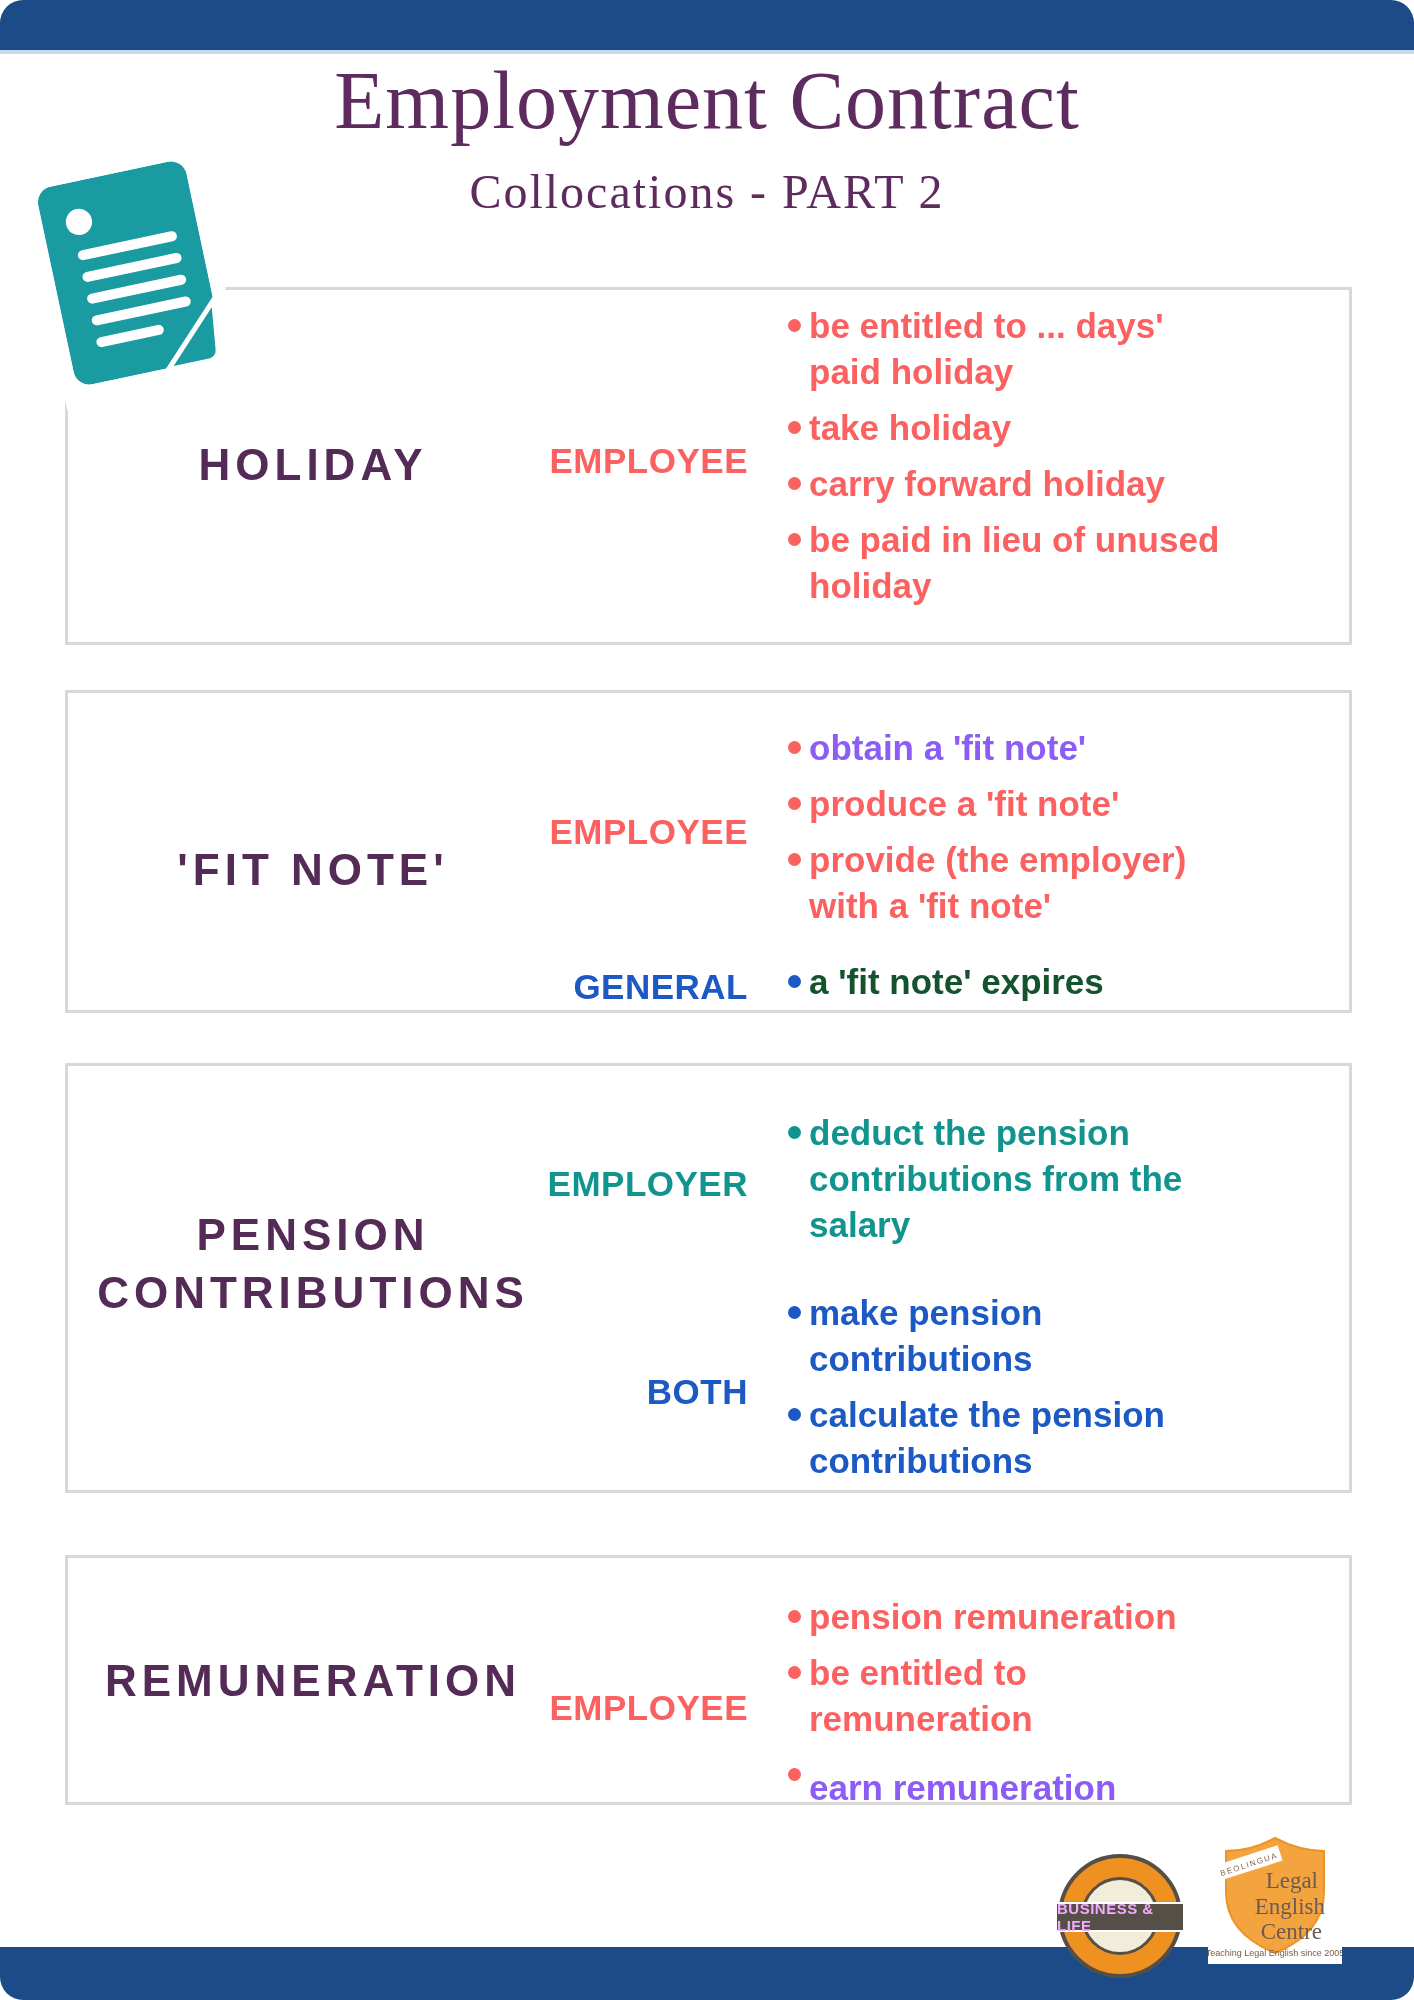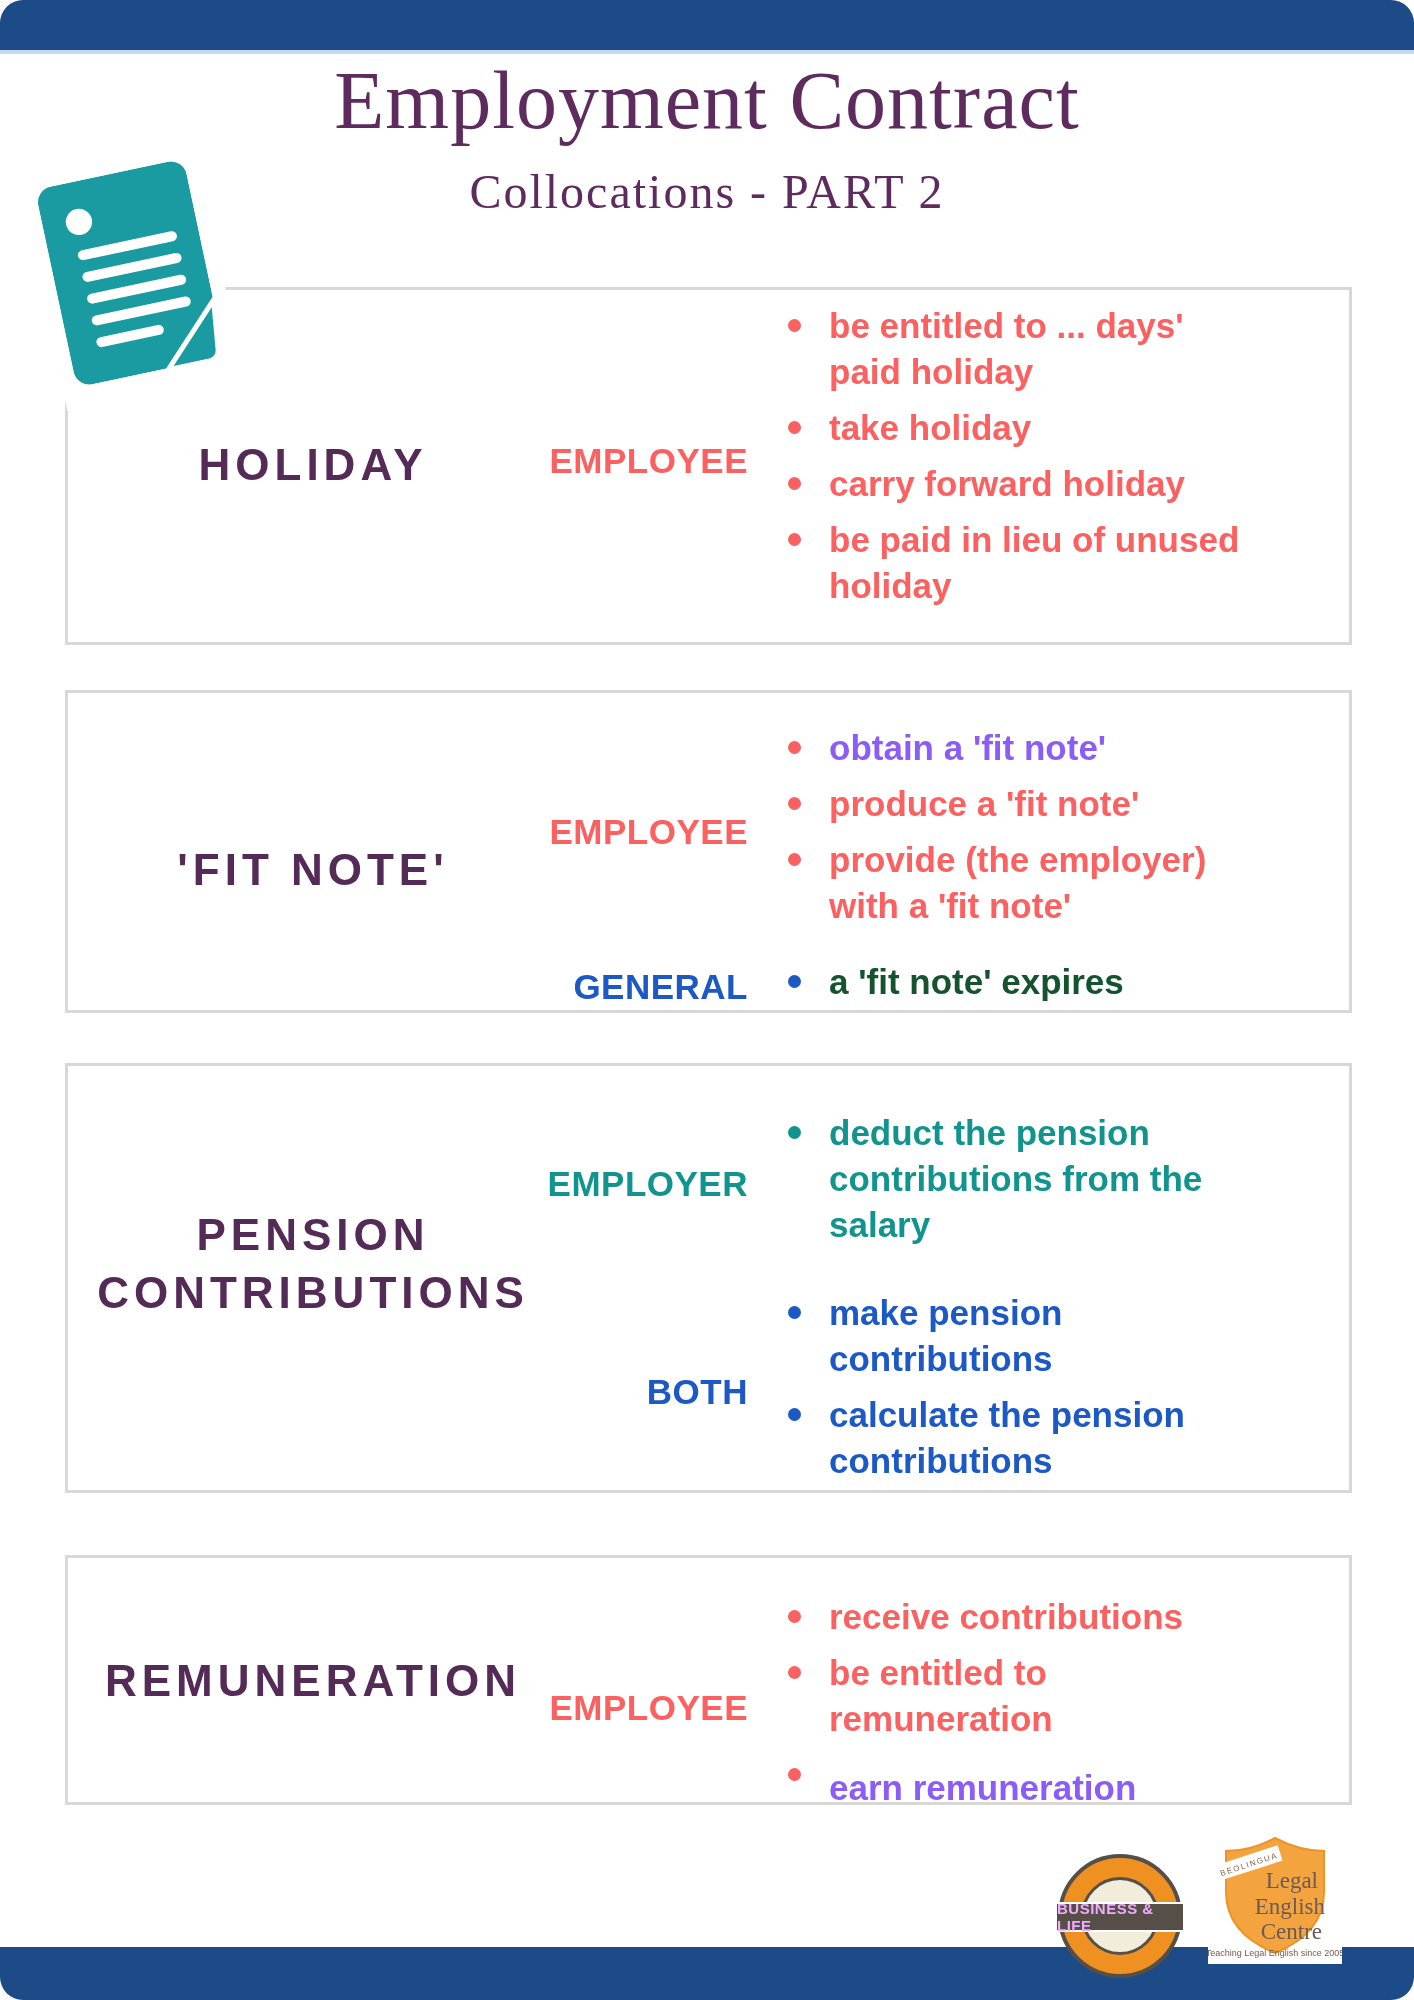--- a/index.html
+++ b/index.html
@@ -52,21 +52,21 @@
   .s1 .g0{top:32px;}
   .s1 .g1{top:266px;}
   .s2 .g0{top:44px;}
   .s2 .g1{top:224px;}
   .s3 .g0{top:36px;}
   .group-label{
     width:680px;flex:none;text-align:right;
     font-size:35px;font-weight:bold;line-height:46px;letter-spacing:0.5px;
   }
   .bullet-list{margin:0 0 0 40px;padding:0;list-style:none;width:520px;}
-  .bullet-item{display:flex;gap:28px;margin-bottom:10px;}
+  .bullet-item{display:flex;gap:8px;margin-bottom:10px;}
   .dot{width:13px;height:13px;border-radius:50%;margin-top:16px;flex:none;}
   .item-text{font-size:35px;font-weight:bold;line-height:46px;white-space:pre-line;}
   
   .stray-mark{position:absolute;left:68px;top:541px;width:4px;height:5px;border-radius:50%;background:#b5aeb8;}
   
   .badge-circle{
     position:absolute;left:1058px;top:1854px;width:124px;height:124px;box-sizing:border-box;
     border-radius:50%;background:#ef9120;border:4px solid #554f47;z-index:2;
   }
   .badge-inner{
@@ -205,21 +205,21 @@
         </div>
   </section>
       <section class="box s3">
     <div class="section-title">REMUNERATION</div>
     <div class="groups">
           <div class="group g0">
     <div class="group-label" style="color: rgb(250, 97, 96);">EMPLOYEE</div>
     <ul class="bullet-list">
               <li class="bullet-item">
     <span class="dot" style="background: rgb(250, 97, 96);"></span>
-    <span class="item-text" style="color: rgb(250, 97, 96);">receive contributions</span>
+    <span class="item-text" style="color: rgb(250, 97, 96);">pension remuneration</span>
   </li>
               <li class="bullet-item">
     <span class="dot" style="background: rgb(250, 97, 96);"></span>
     <span class="item-text" style="color: rgb(250, 97, 96);">be entitled to
 remuneration</span>
   </li>
               <li class="bullet-item">
     <span class="dot" style="background: rgb(250, 97, 96);"></span>
     <span class="item-text" style="color: #8b5cf6; margin-top: 13px;">earn remuneration</span>
   </li>

